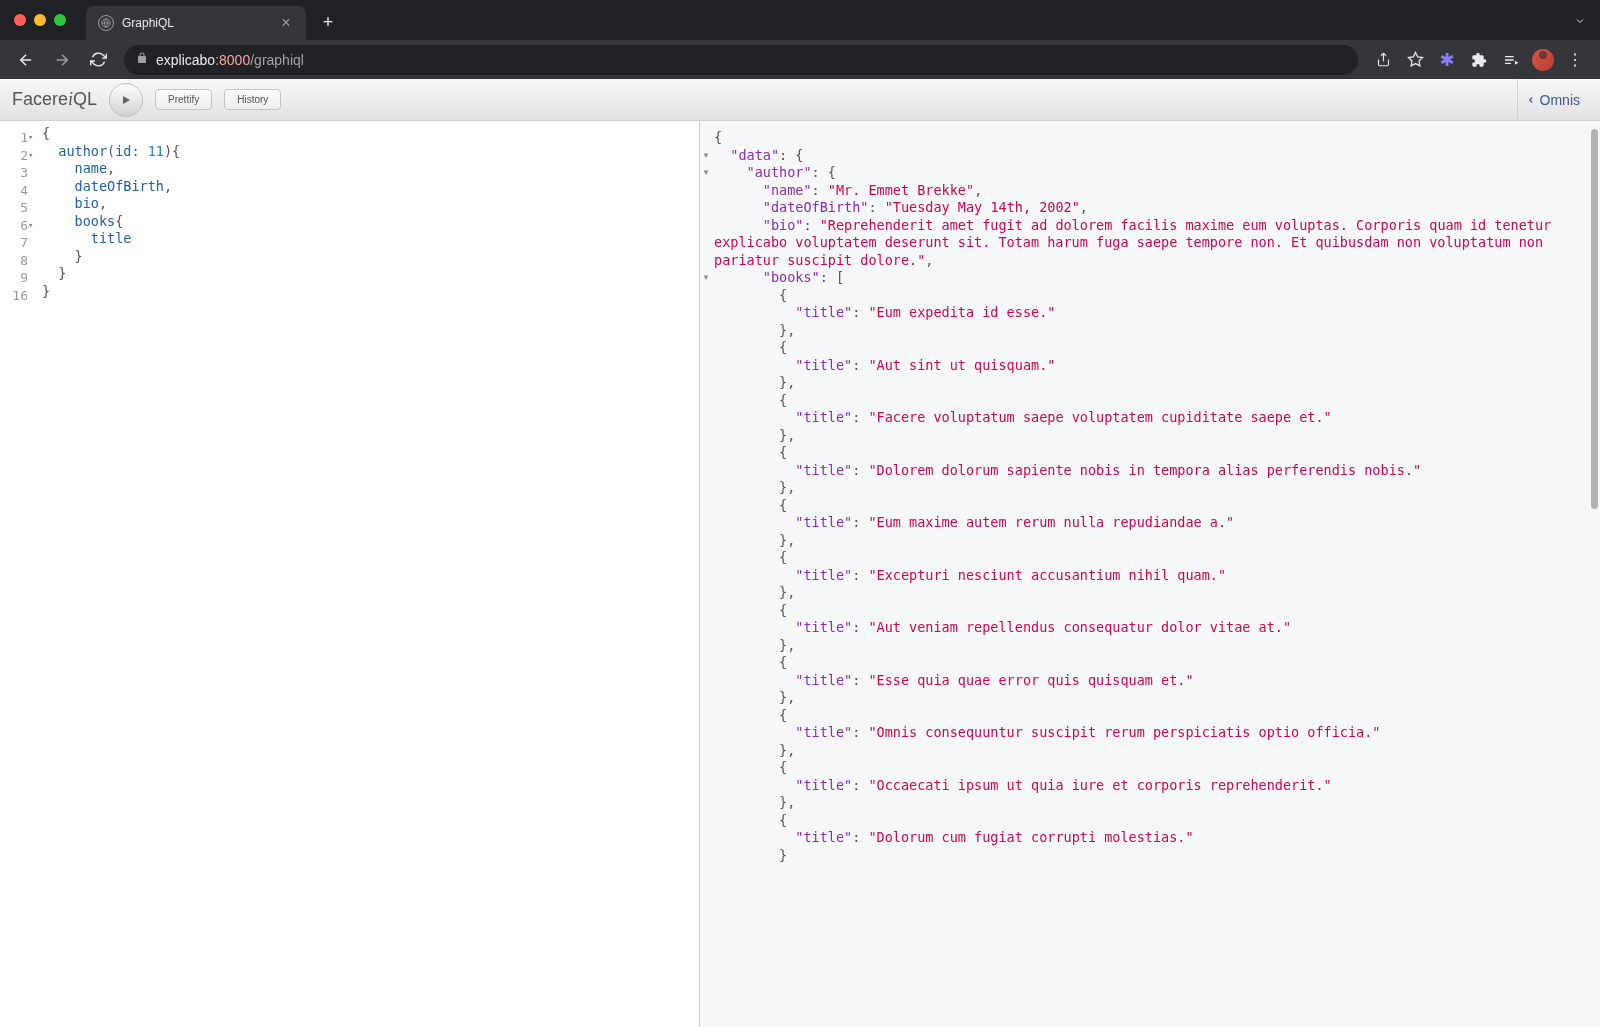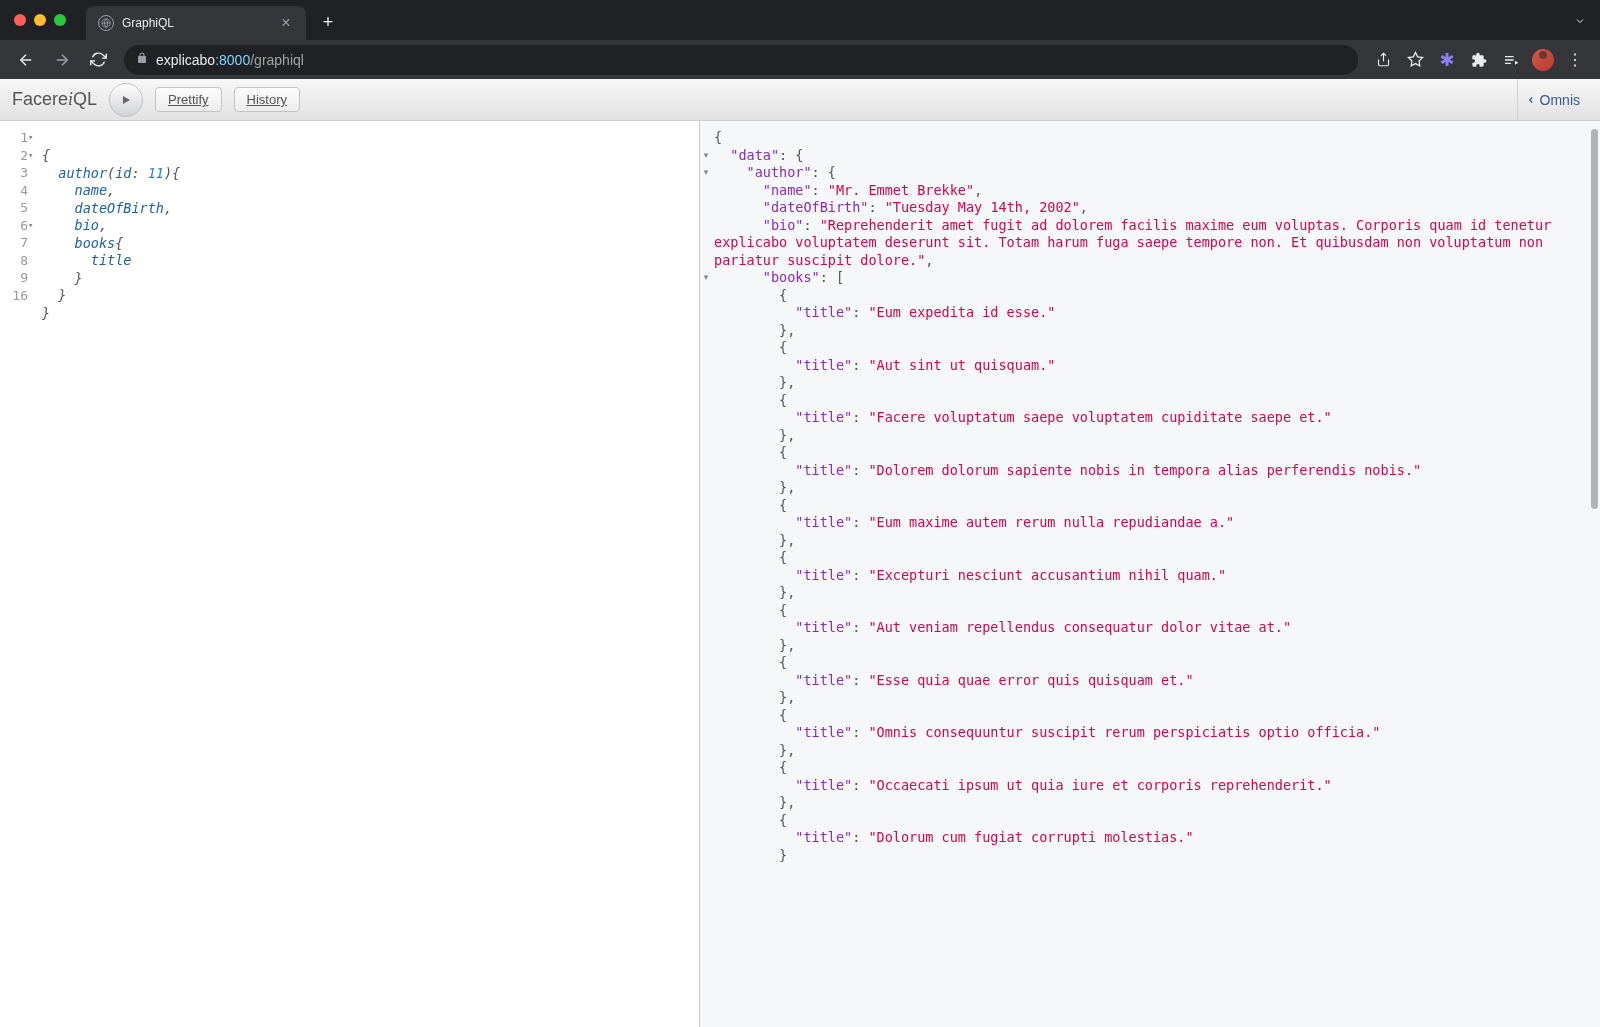--- a/index.html
+++ b/index.html
@@ -115,21 +115,21 @@
       gap: 8px;
       margin: 0 6px;
     }
     .lock-icon { color: #9aa0a6; font-size: 13px; }
     .url-text {
       color: #e8eaed;
       font-size: 14px;
       flex: 1;
     }
     .url-host { color: #e8eaed; }
-    .url-port { color: #7dd3fc; }
+    .url-port { color: #fca5a5; }
     .url-path { color: #a3a3a3; }
     .toolbar-right {
       display: flex;
       gap: 2px;
       align-items: center;
     }
     .toolbar-icon {
       width: 30px;
       height: 30px;
       display: flex;
@@ -193,24 +193,23 @@
       justify-content: center;
       cursor: pointer;
       box-shadow: 0 1px 0 rgba(255,255,255,0.8) inset;
     }
     .execute-button svg { width: 12px; height: 14px; }
     .toolbar-button {
       background: linear-gradient(#fdfdfd, #ececec);
       border: 1px solid #c4c4c4;
       border-radius: 4px;
       padding: 4px 12px;
-      font-size: 13px;
+      font-size: 10px;
       color: #555;
       cursor: pointer;
-      text-decoration: underline;
     }
     .docs-toggle {
       margin-left: auto;
       display: flex;
       align-items: center;
       gap: 4px;
       color: #3B5998;
       font-size: 14px;
       cursor: pointer;
       padding: 4px 8px;
@@ -245,25 +244,24 @@
     .fold-marker {
       position: absolute;
       left: 28px;
       font-size: 9px;
       color: #888;
     }
     .query-code {
       flex: 1;
       font-family: Menlo, Monaco, Consolas, monospace;
       font-size: 13.5px;
-      padding: 26px 4px;
+      padding: 4px 4px;
       line-height: 17.5px;
       white-space: pre;
       color: #555;
-      font-style: italic;
     }
     .cm-attr { color: #1f61a0; }
     .cm-num { color: #2882d8; }
     .cm-punc { color: #555; }
 
     .result-wrapper {
       flex: 1;
       background: #f6f7f8;
       display: flex;
       position: relative;

